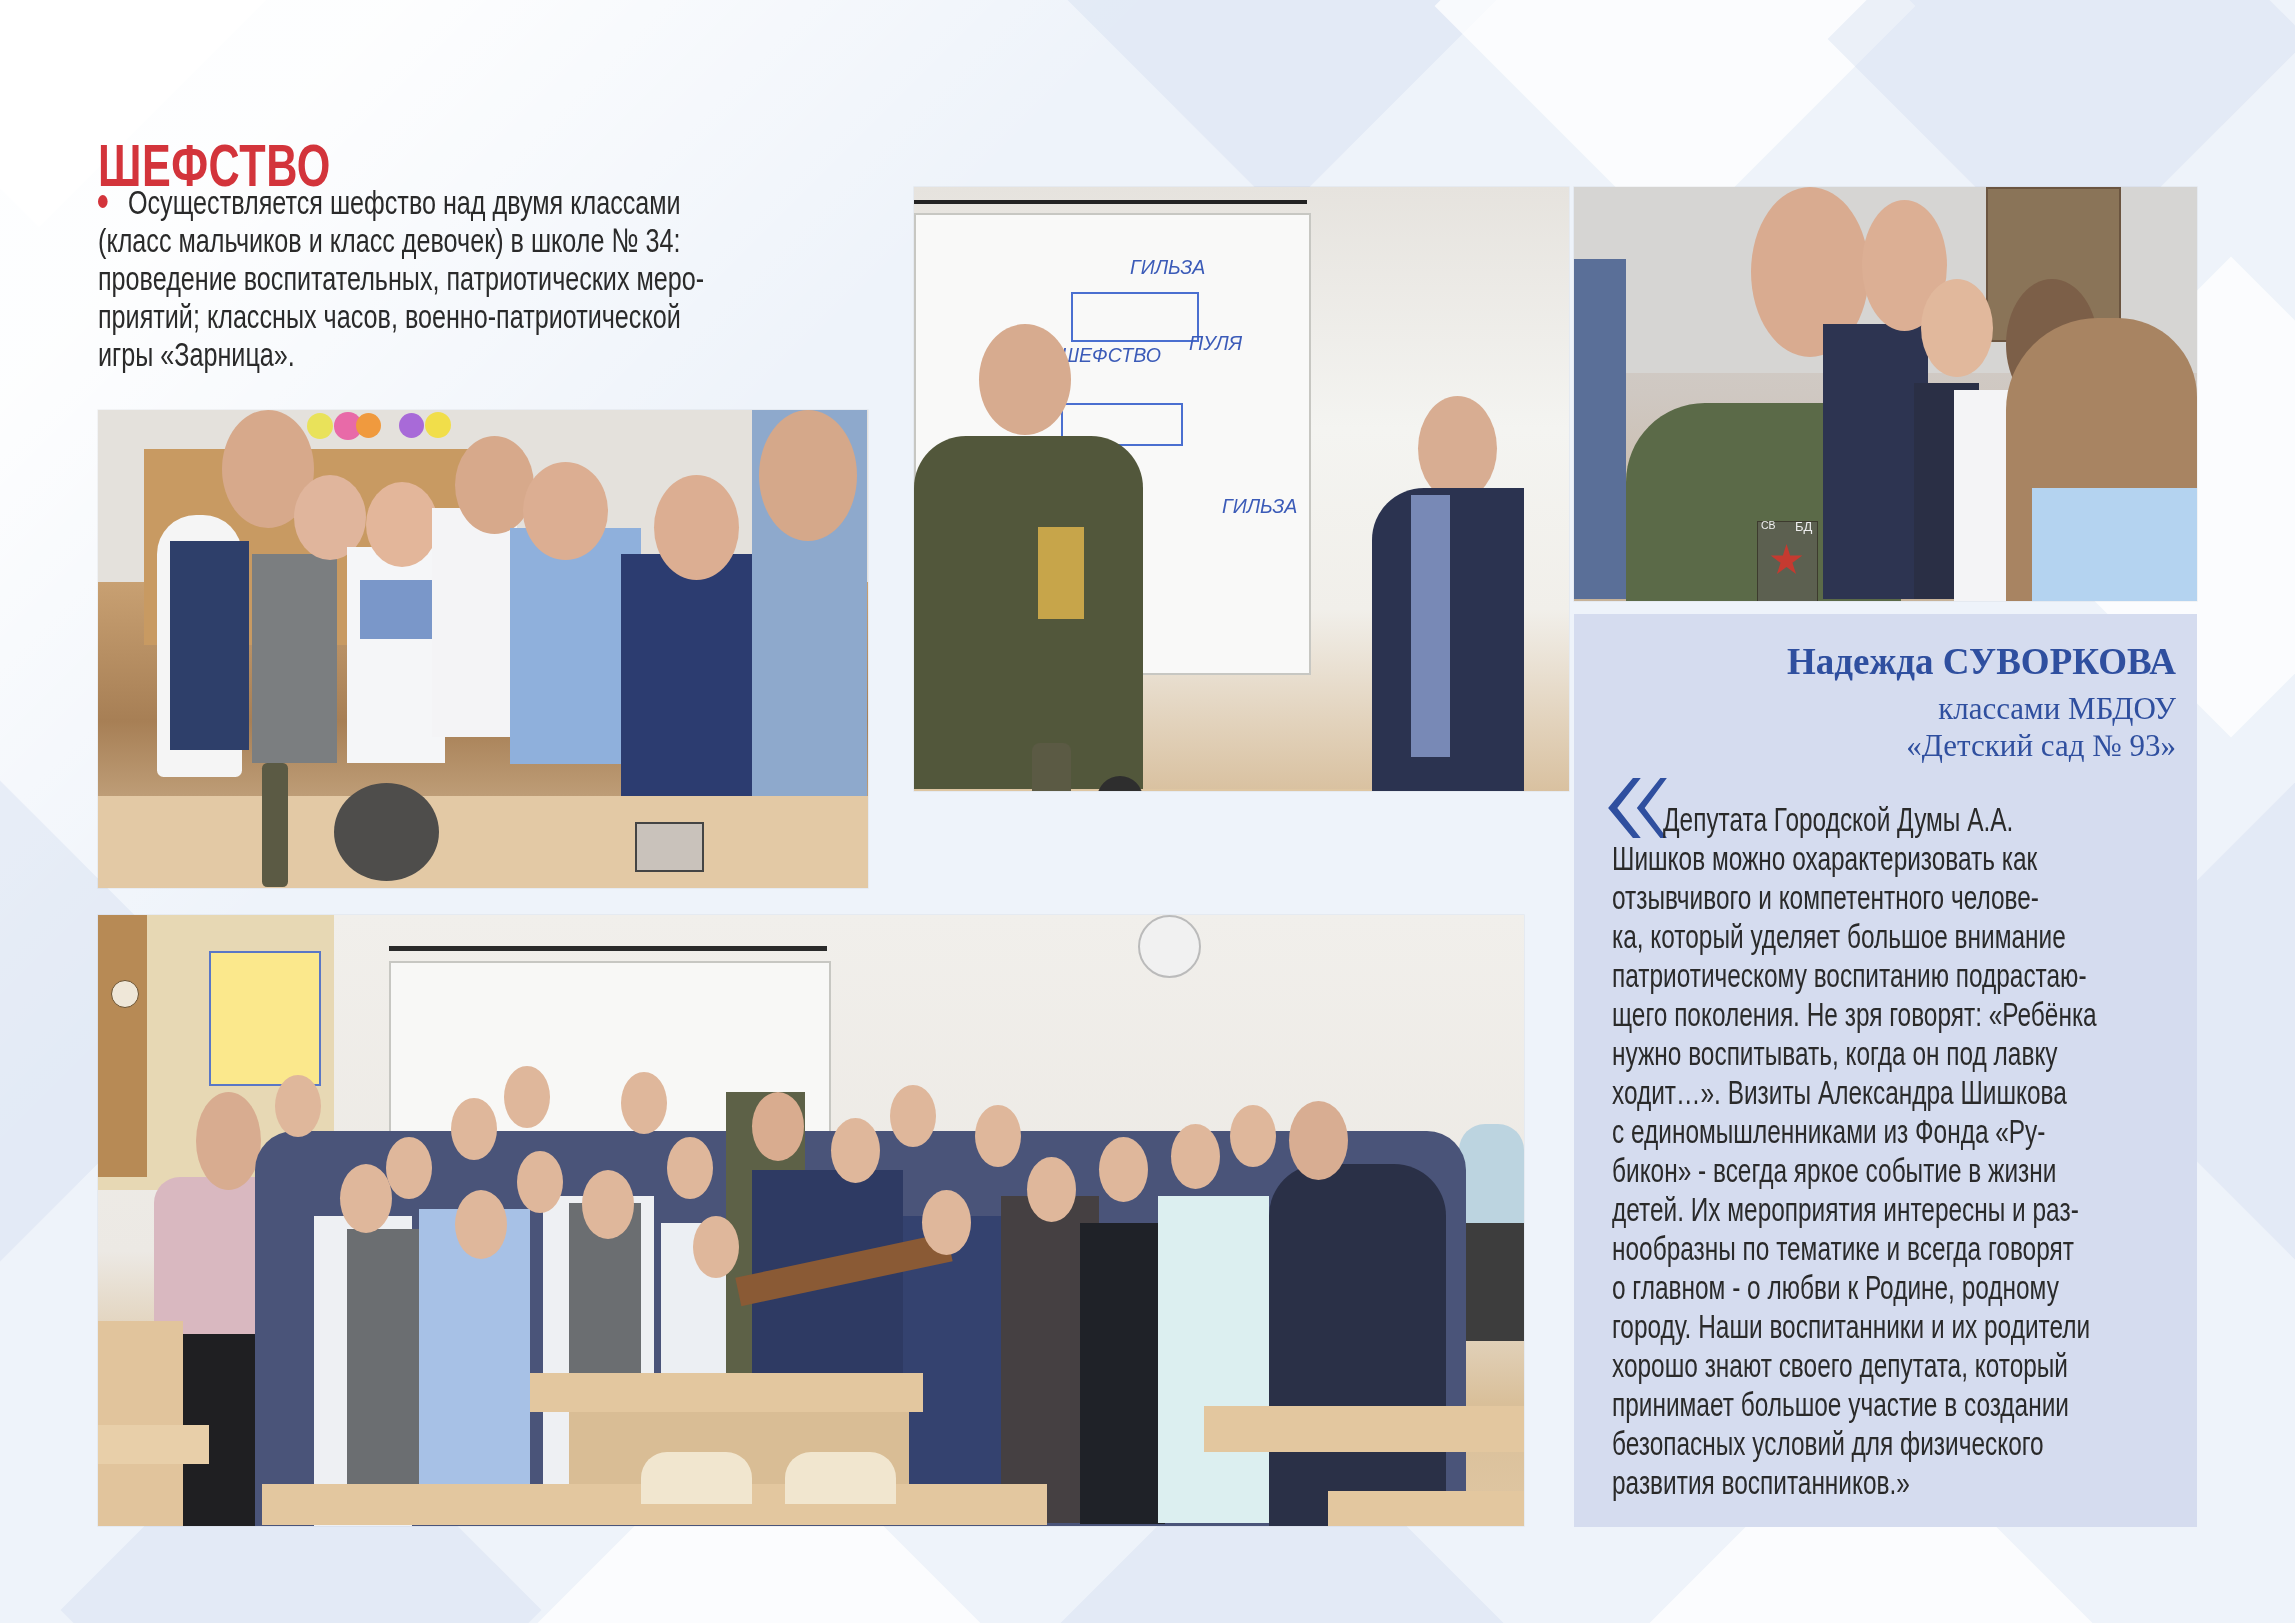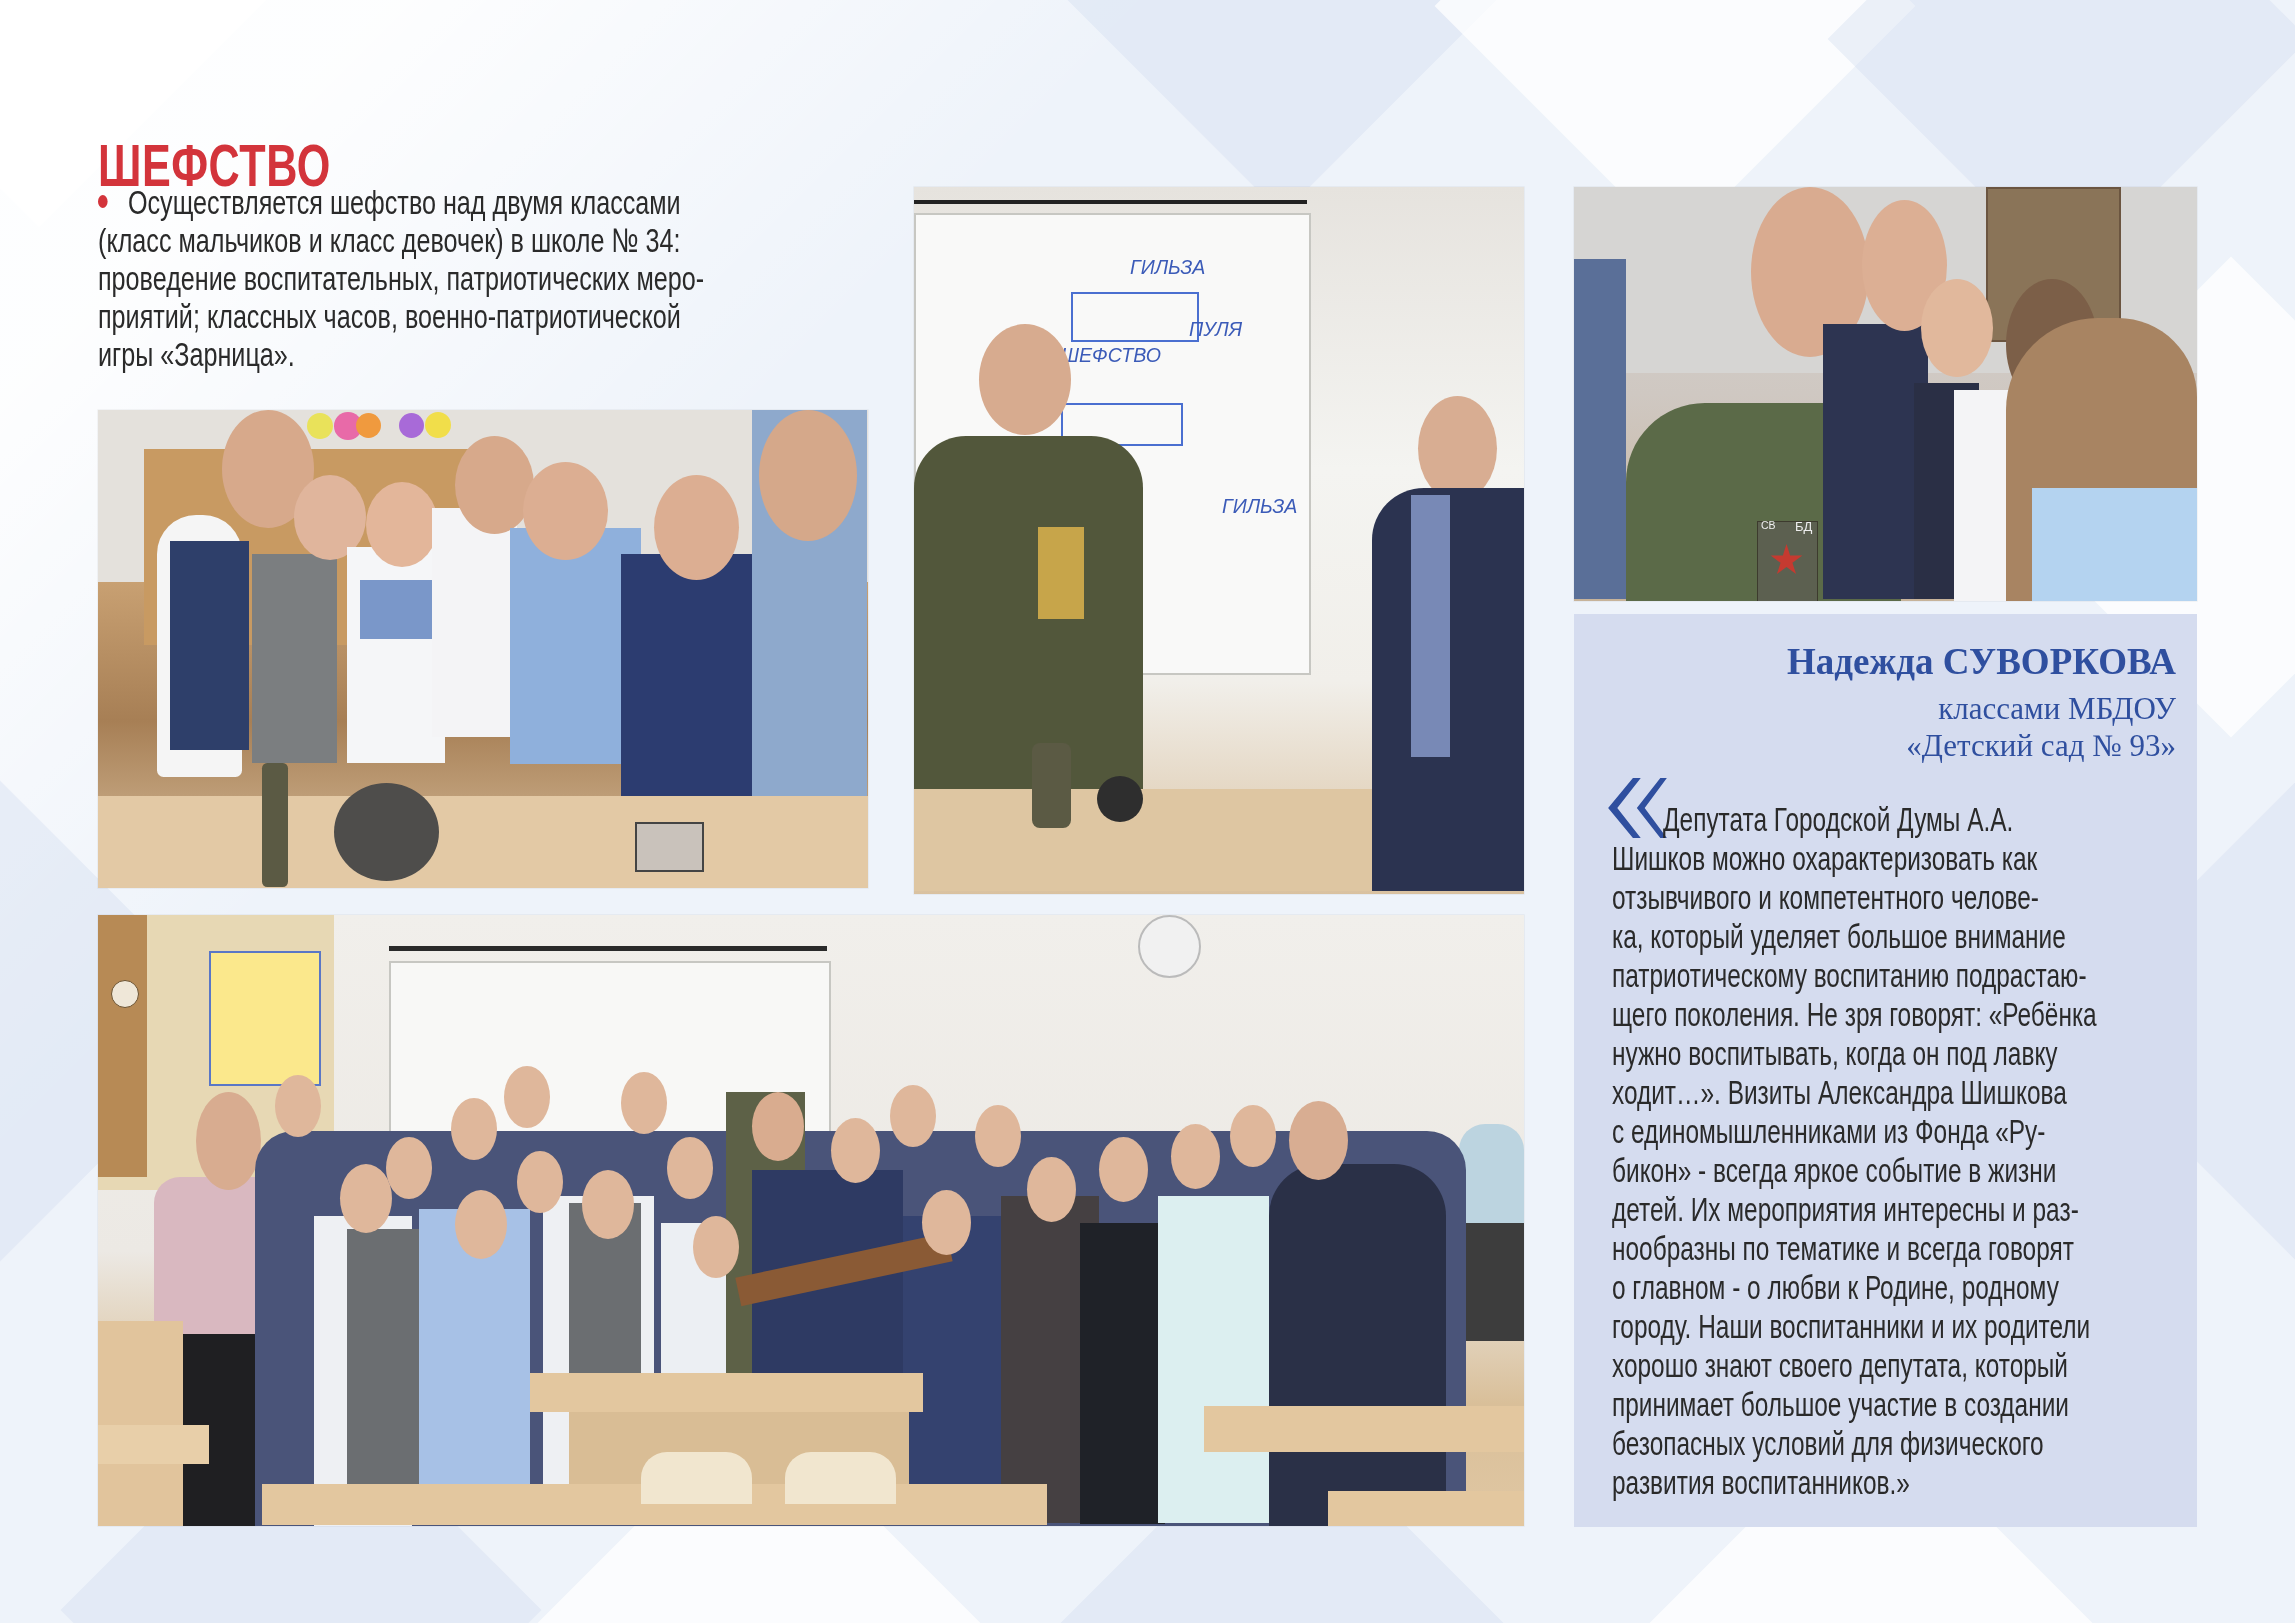--- a/index.html
+++ b/index.html
@@ -47,22 +47,22 @@
   .photo .layer { position: absolute; }
   .photo .label {
     position: absolute; color: #3b5bb8; font-size: 19.6px;
     font-family: "Liberation Sans", sans-serif; font-style: italic;
   }
 
   
   #p1 { left: 98px; top: 410px; width: 770px; height: 478px;
     background: linear-gradient(180deg, #d8d3cb 0%, #cfa778 30%, #a77f55 65%, #d9c1a0 100%); }
   
-  #p2 { left: 914px; top: 187px; width: 610px; height: 707px;
-    background: linear-gradient(180deg, #e6e3de 0%, #f4f4f1 40%, #f1efea 70%, #d9c1a0 100%); }
+  #p2 { left: 914px; top: 187px; width: 610px; height: 604px;
+    background: linear-gradient(180deg, #e6e3de 0%, #f4f4f1 40%, #f1efea 70%, #d9c1a0 100%); padding-left: 45px; }
   
   #p3 { left: 1574px; top: 187px; width: 623px; height: 414px;
     background: linear-gradient(180deg, #d6d3d0 0%, #cfc8c2 50%, #c7b39a 100%); }
   
   #p4 { left: 98px; top: 915px; width: 1426px; height: 611px;
     background: linear-gradient(180deg, #f1efeb 0%, #ece9e4 55%, #d9bf99 80%, #e0c7a3 100%); }
 
   .panel {
     position: absolute; left: 1574px; top: 614px; width: 623px; height: 913px;
     background: #d5dcef; z-index: 2;
@@ -144,21 +144,21 @@
   <div class="layer" style="left:236px;top:373px;width:105px;height:98px;border-radius:50%;background:#4e4d4b;"></div>
   <div class="layer" style="left:537px;top:412px;width:65px;height:46px;background:#c9c2bb;border:2px solid #444;"></div>
 </div>
 
 <div class="photo" id="p2" title="Военный в камуфляже и мужчина в пиджаке у доски">
   <div class="layer" style="left:0;top:13px;width:393px;height:3.9px;background:#222;"></div>
   <div class="layer" style="left:0;top:26px;width:393px;height:458px;background:#f9f9f8;border:2px solid #c7c7c2;"></div>
   <div class="layer" style="left:157px;top:105px;width:124px;height:46px;border:2px solid #4a6fd0;"></div>
   <div class="layer" style="left:147px;top:216px;width:118px;height:39px;border:2px solid #4a6fd0;"></div>
   <div class="label" style="left:216px;top:69px;">ГИЛЬЗА</div>
-  <div class="label" style="left:275px;top:131px;">ПУЛЯ</div>
+  <div class="label" style="left:275px;top:145px;">ПУЛЯ</div>
   <div class="label" style="left:147px;top:157px;">ШЕФСТВО</div>
   <div class="label" style="left:308px;top:308px;">ГИЛЬЗА</div>
   <div class="layer" style="left:65px;top:137px;width:92px;height:111px;border-radius:50%;background:#d7ab8f;"></div>
   <div class="layer" style="left:0;top:249px;width:229px;height:406px;border-radius:52px 52px 0 0;background:#52573b;"></div>
   <div class="layer" style="left:124px;top:340px;width:46px;height:92px;background:#c7a54a;"></div>
   <div class="layer" style="left:504px;top:209px;width:79px;height:105px;border-radius:50%;background:#d8ad92;"></div>
   <div class="layer" style="left:458px;top:301px;width:152px;height:403px;border-radius:52px 0 0 0;background:#2b3350;"></div>
   <div class="layer" style="left:497px;top:308px;width:39px;height:262px;background:#7889b6;"></div>
   <div class="layer" style="left:0;top:602px;width:458px;height:102px;background:#dec6a2;"></div>
   <div class="layer" style="left:118px;top:556px;width:39px;height:85px;border-radius:7.9px;background:#5b5a44;"></div>

